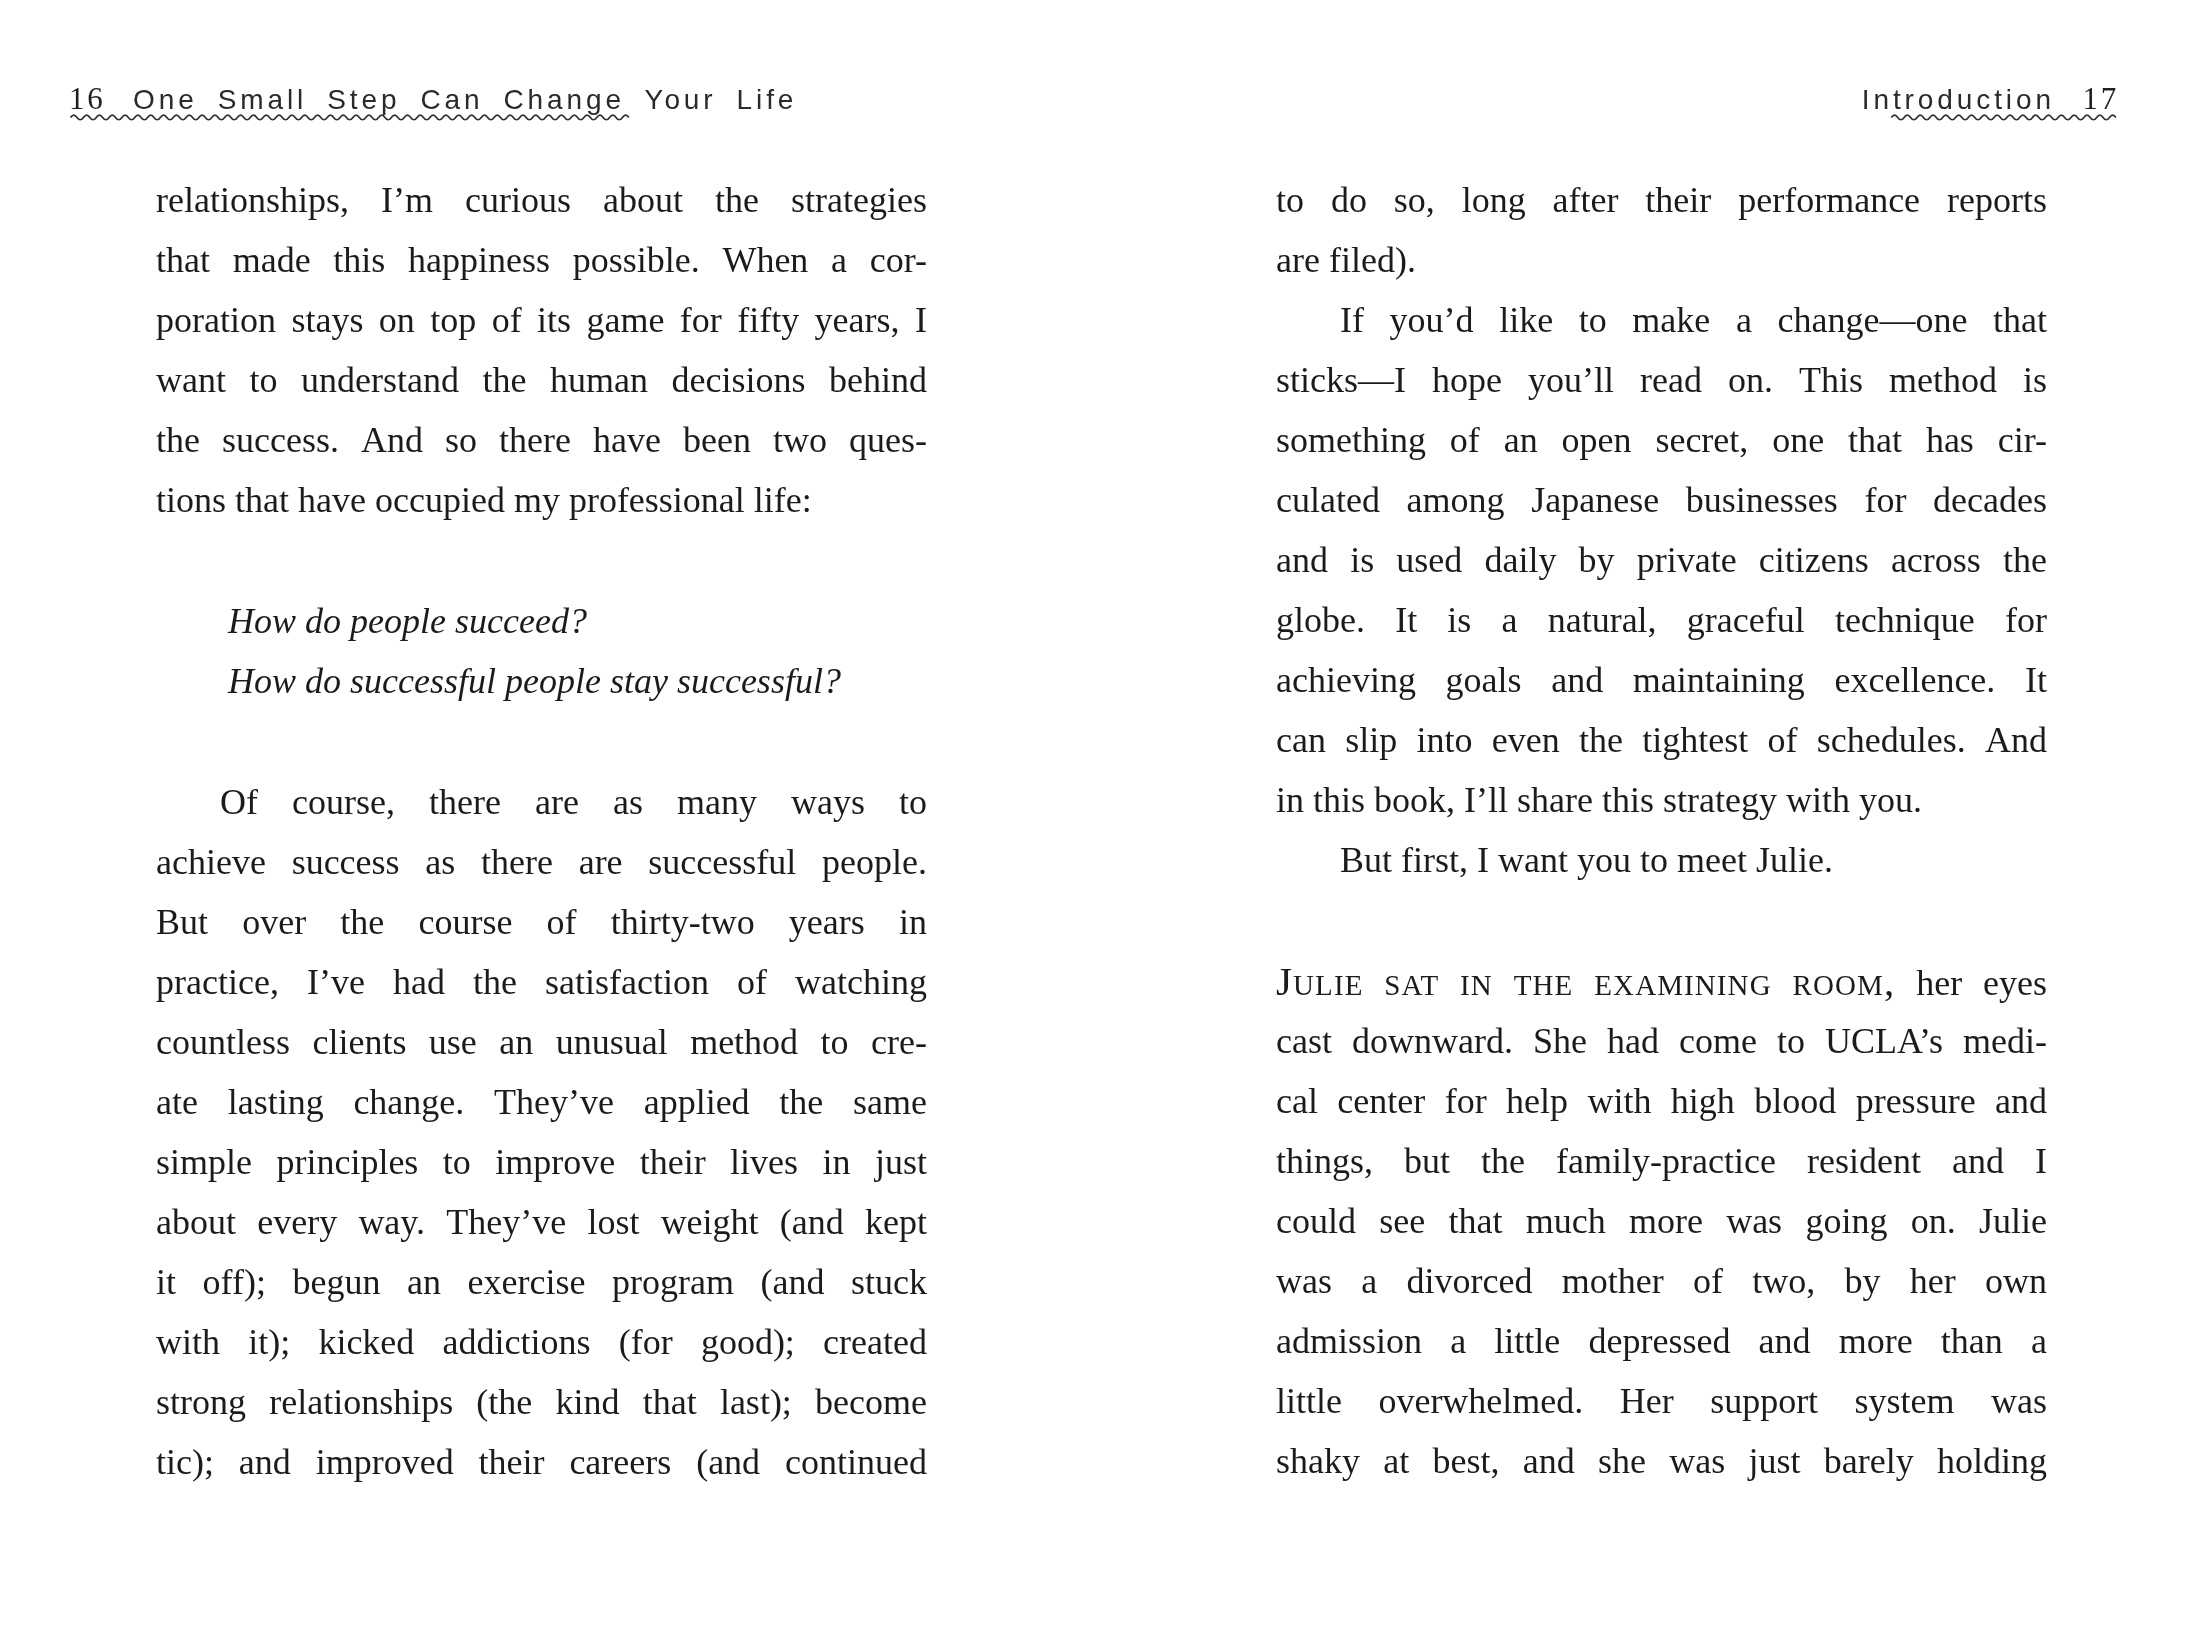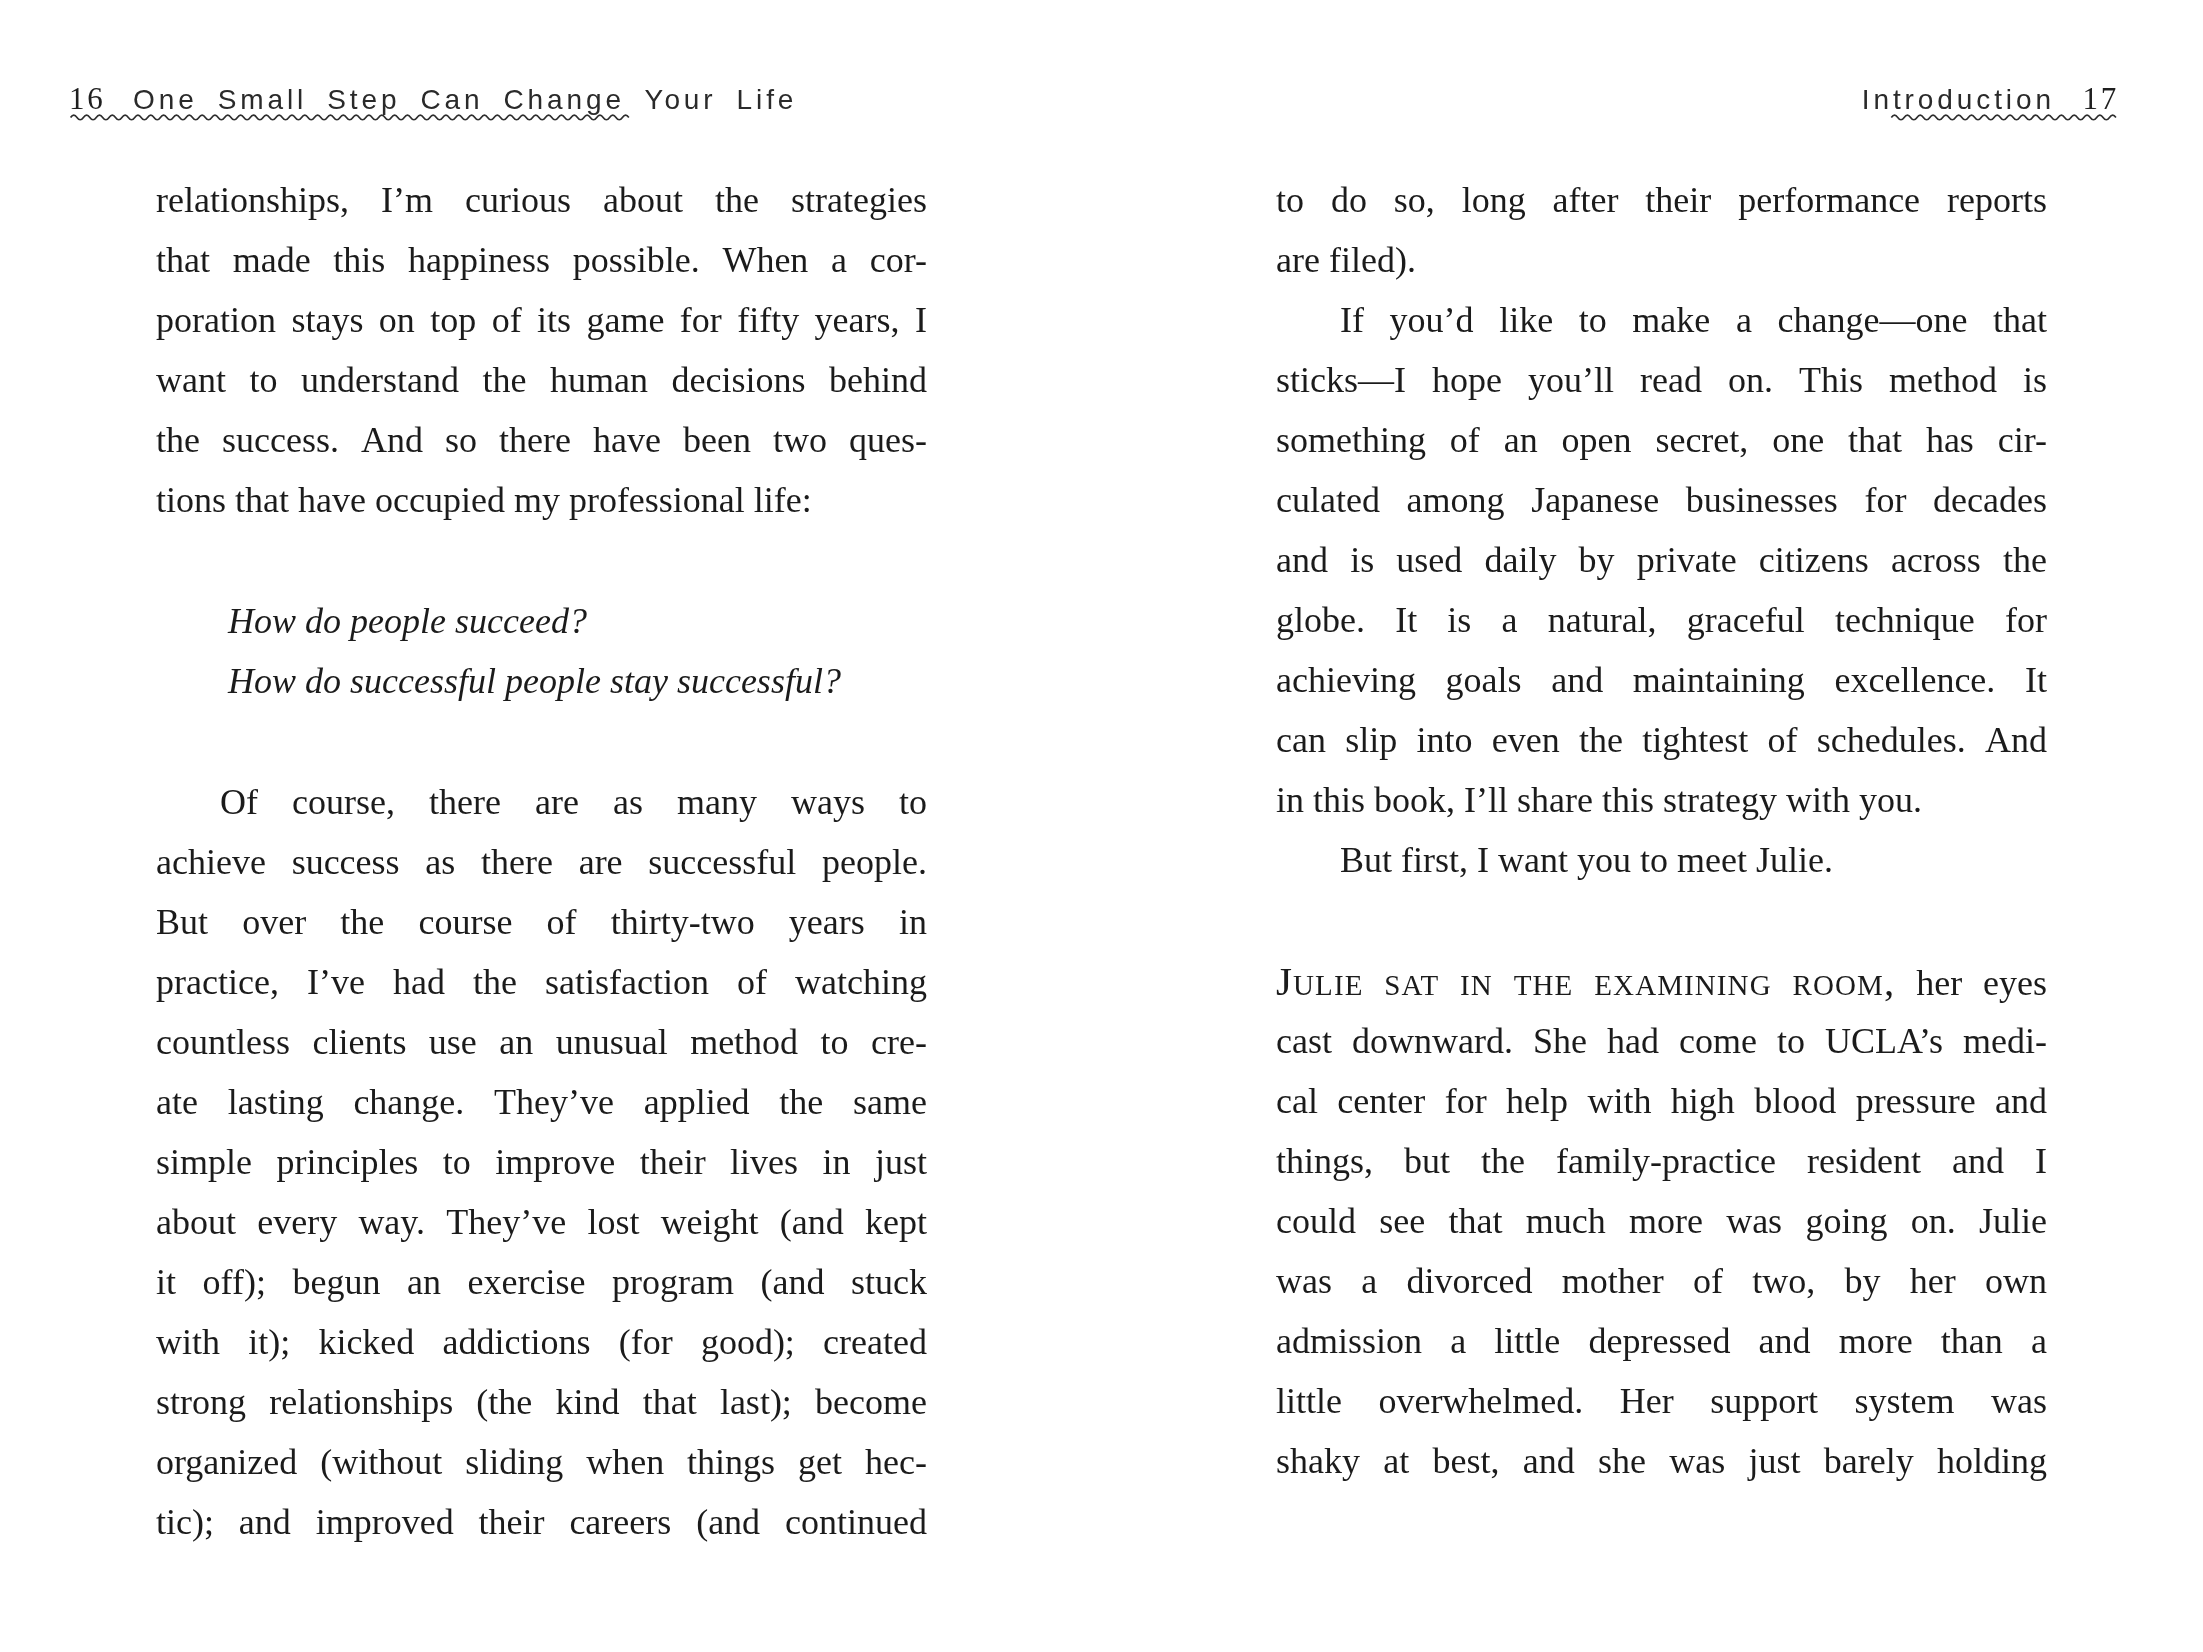--- a/index.html
+++ b/index.html
@@ -211,29 +211,20 @@
       <div class="line just">
         <span>strong</span>
         <span>relationships</span>
         <span>(the</span>
         <span>kind</span>
         <span>that</span>
         <span>last);</span>
         <span>become</span>
       </div>
       <div class="line just">
-        <span>organized</span>
-        <span>(without</span>
-        <span>sliding</span>
-        <span>when</span>
-        <span>things</span>
-        <span>get</span>
-        <span>hec-</span>
-      </div>
-      <div class="line just">
         <span>tic);</span>
         <span>and</span>
         <span>improved</span>
         <span>their</span>
         <span>careers</span>
         <span>(and</span>
         <span>continued</span>
       </div>
     </div>
 </div>

